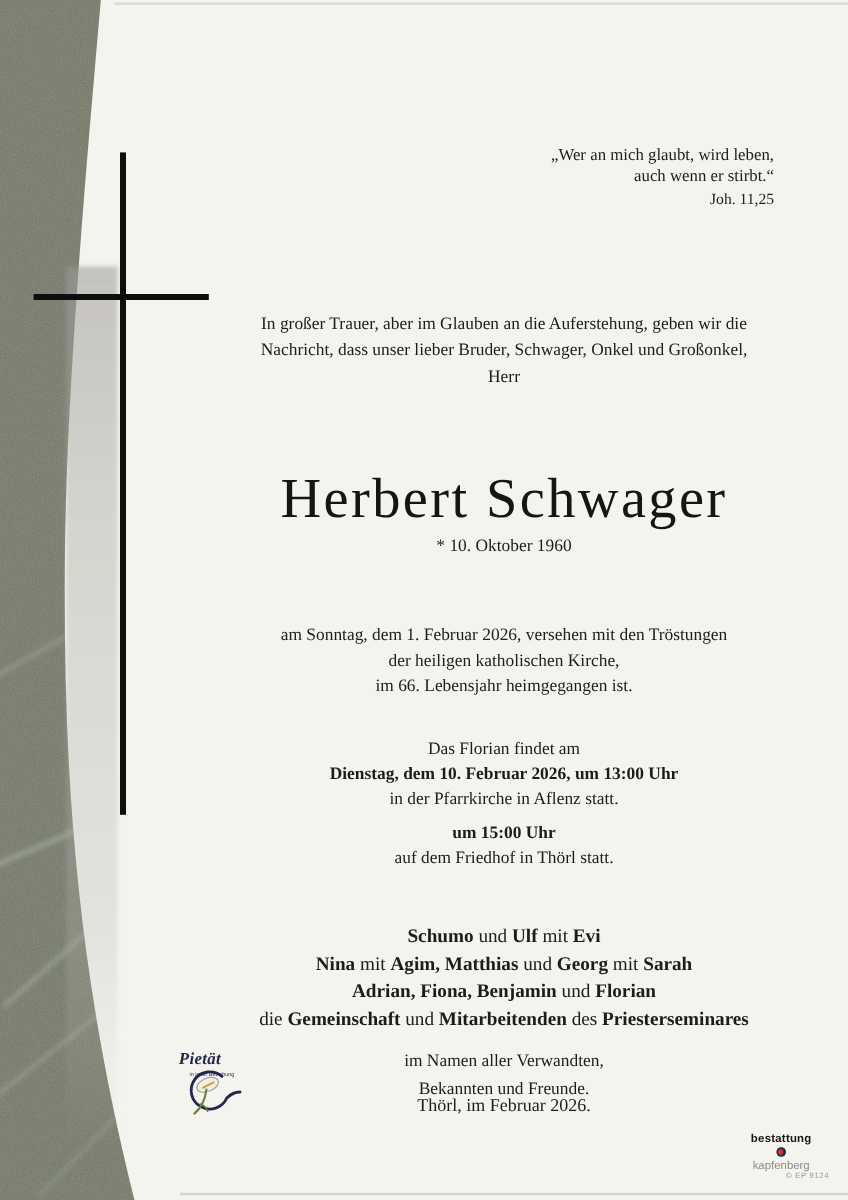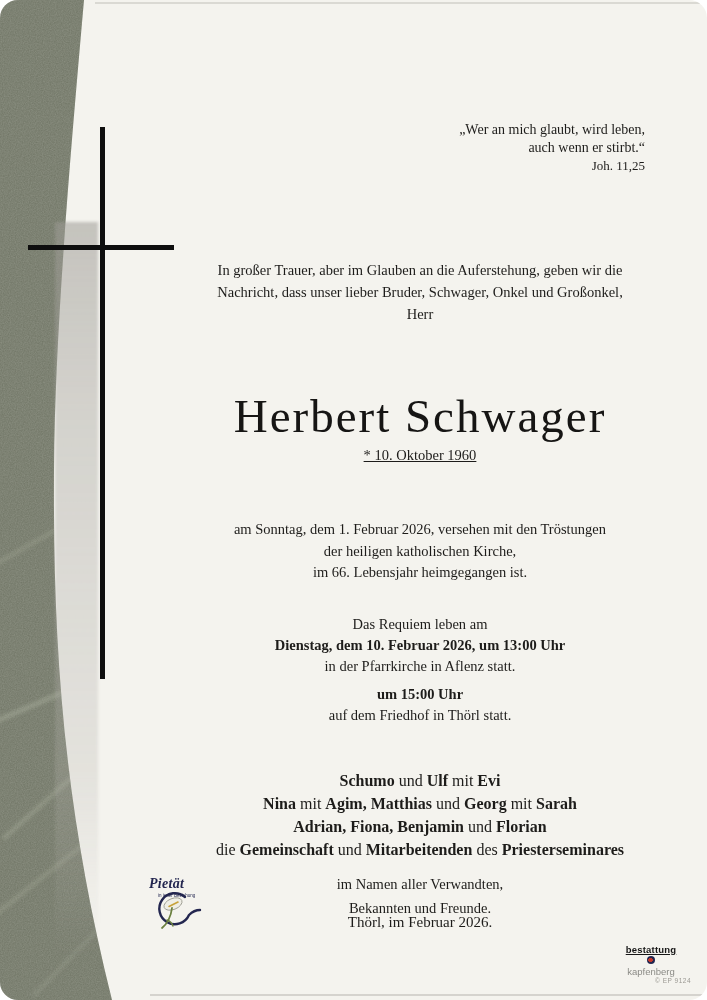--- a/index.html
+++ b/index.html
@@ -1,37 +1,37 @@
 <!DOCTYPE html>
 <html><head>
 <meta charset="utf-8">
 <style>
   html,body{margin:0;padding:0;background:#ffffff;}
   .page{
     position:relative;width:707px;height:1000px;
     background:#f4f3ee;overflow:hidden;
-    font-family:"Liberation Serif", serif;color:#1d1c1a;border-radius:18px;
+    font-family:"Liberation Serif", serif;color:#1d1c1a;
   }
   .artwork{position:absolute;left:0;top:0;z-index:1;}
   .edge-line{position:absolute;z-index:2;background:#cdcbc5;}
   .edge-top{left:95px;right:0;top:2px;height:2px;opacity:.65;}
   .edge-bottom{left:150px;right:0;bottom:4px;height:2px;opacity:.8;}
 
   .cross-v{position:absolute;left:100px;top:127px;width:5px;height:552px;background:#0e0e0e;z-index:3;}
   .cross-h{position:absolute;left:28px;top:245px;width:146px;height:5px;background:#0e0e0e;z-index:3;}
 
   .txt{position:absolute;z-index:4;}
   .col{left:150px;width:540px;text-align:center;}
 
   .quote{right:62px;width:420px;top:121px;text-align:right;font-size:14px;line-height:18px;}
   .quote .src{font-size:13px;}
 
   .intro{top:259px;font-size:14.5px;line-height:22px;}
   .name{top:388px;font-size:47px;letter-spacing:2px;color:#161514;line-height:56px;}
-  .birth{top:447px;font-size:14.5px;text-decoration:underline;}
+  .birth{top:447px;font-size:14.5px;}
   .death{top:519px;font-size:14.5px;line-height:21.5px;}
   .requiem{top:614px;font-size:14.5px;line-height:21px;}
   .burial{top:684px;font-size:14.5px;line-height:21px;}
   .mourners{top:769px;font-size:16px;line-height:23px;}
   .closing{top:872px;font-size:14.5px;line-height:24px;}
   .dateline{top:914px;font-size:15px;}
 
   .bold{font-weight:bold;}
 
   
@@ -45,21 +45,21 @@
     position:absolute;left:16px;top:17px;font-size:4.5px;color:#23264f;
     font-family:"Liberation Sans", sans-serif;white-space:nowrap;
   }
   .pietaet svg{position:absolute;left:0;top:14px;}
 
   
   .bestatter{
     position:absolute;right:15px;top:944px;width:82px;text-align:center;z-index:5;
     font-family:"Liberation Sans", sans-serif;
   }
-  .bestatter .l1{font-size:9.5px;font-weight:bold;color:#161616;letter-spacing:.2px;text-decoration:underline;}
+  .bestatter .l1{font-size:9.5px;font-weight:bold;color:#161616;letter-spacing:.2px;}
   .bestatter .l2{font-size:9.5px;color:#8b8b86;display:flex;align-items:center;justify-content:center;gap:2px;margin-top:1px;flex-direction:column;}
   .bestatter .mark{
     width:8px;height:8px;border-radius:50%;
     background:radial-gradient(circle at 45% 50%, #c3372b 0 38%, #23264f 40% 100%);
     display:inline-block;flex:0 0 auto;
   }
   .copyright{
     position:absolute;right:16px;top:977px;font-size:6.5px;color:#9a9892;
     letter-spacing:.5px;z-index:5;font-family:"Liberation Sans", sans-serif;
   }
@@ -128,21 +128,21 @@
   <div class="txt col name">Herbert Schwager</div>
   <div class="txt col birth">* 10. Oktober 1960</div>
 
   <div class="txt col death">
     <div>am Sonntag, dem 1. Februar 2026, versehen mit den Tröstungen</div>
     <div>der heiligen katholischen Kirche,</div>
     <div>im 66. Lebensjahr heimgegangen ist.</div>
   </div>
 
   <div class="txt col requiem">
-    <div>Das Requiem leben am</div>
+    <div>Das Florian findet am</div>
     <div class="bold">Dienstag, dem 10. Februar 2026, um 13:00 Uhr</div>
     <div>in der Pfarrkirche in Aflenz statt.</div>
   </div>
 
   <div class="txt col burial">
     <div class="bold">um 15:00 Uhr</div>
     <div>auf dem Friedhof in Thörl statt.</div>
   </div>
 
   <div class="txt col mourners">

